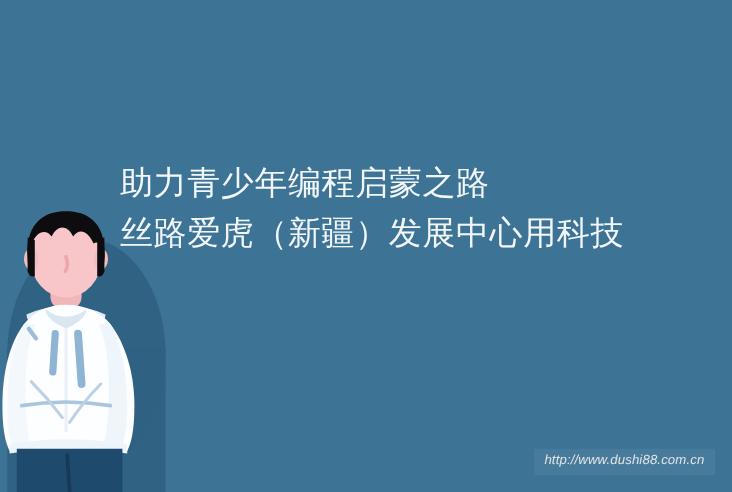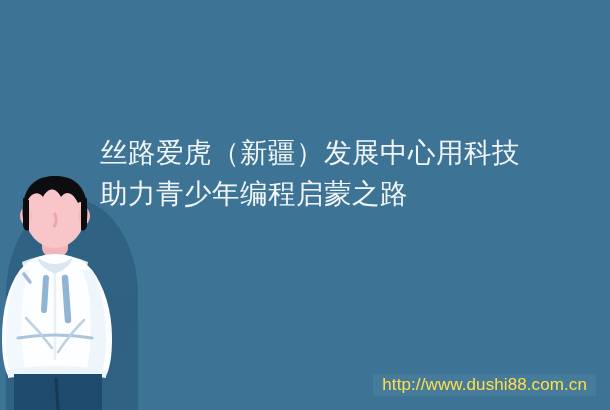--- a/index.html
+++ b/index.html
@@ -50,25 +50,26 @@
     display: block;
   }
 
   
   #watermark {
     position: absolute;
     right: 14px;
     bottom: 14px;
     padding: 3px 9px 4px 9px;
     background: rgba(255, 255, 255, 0.055);
-    color: #fde047;
-    font-size: 17px;
+    color: #e5e5e5;
+    font-size: 11px;
     line-height: 15px;
     letter-spacing: 0.1px;
     white-space: nowrap;
+    font-style: italic;
   }
 </style>
 </head>
 <body>
 
 <div id="banner">
 
   <div id="illustration">
     <svg width="150" height="240" viewBox="0 0 150 240" xmlns="http://www.w3.org/2000/svg">
       <defs>
@@ -151,19 +152,19 @@
         <g>
           <path d="M14 204 L102 204 L102 240 L14 240 Z" fill="#1e4a6e"></path>
           <path d="M56 208 L58 240" stroke="#173955" stroke-width="3" fill="none"></path>
         </g>
 
       </g>
     </svg>
   </div>
 
   <div id="headline">
+    <span class="headline-line">助力青少年编程启蒙之路</span>
     <span class="headline-line">丝路爱虎（新疆）发展中心用科技</span>
-    <span class="headline-line">助力青少年编程启蒙之路</span>
   </div>
 
   <div id="watermark">http://www.dushi88.com.cn</div>
 
 </div>
 
 </body></html>

